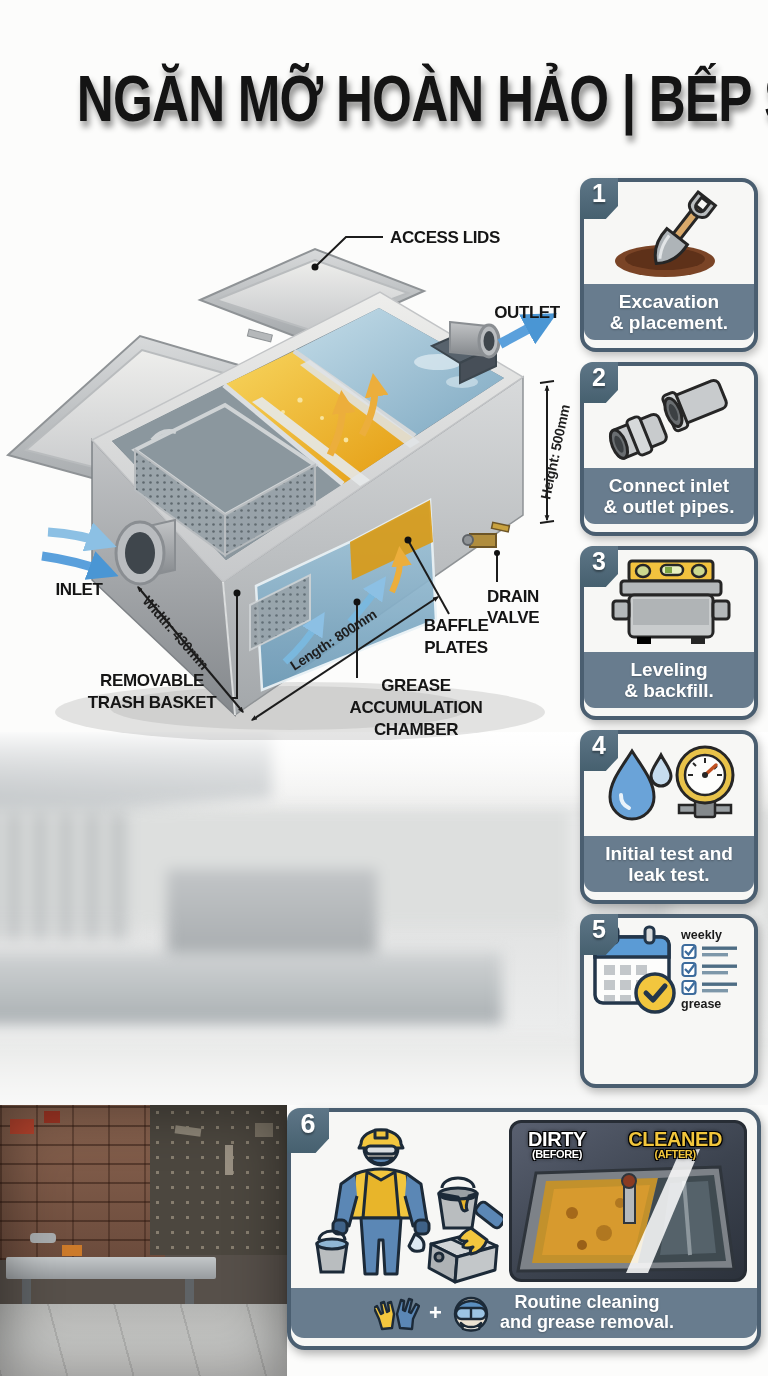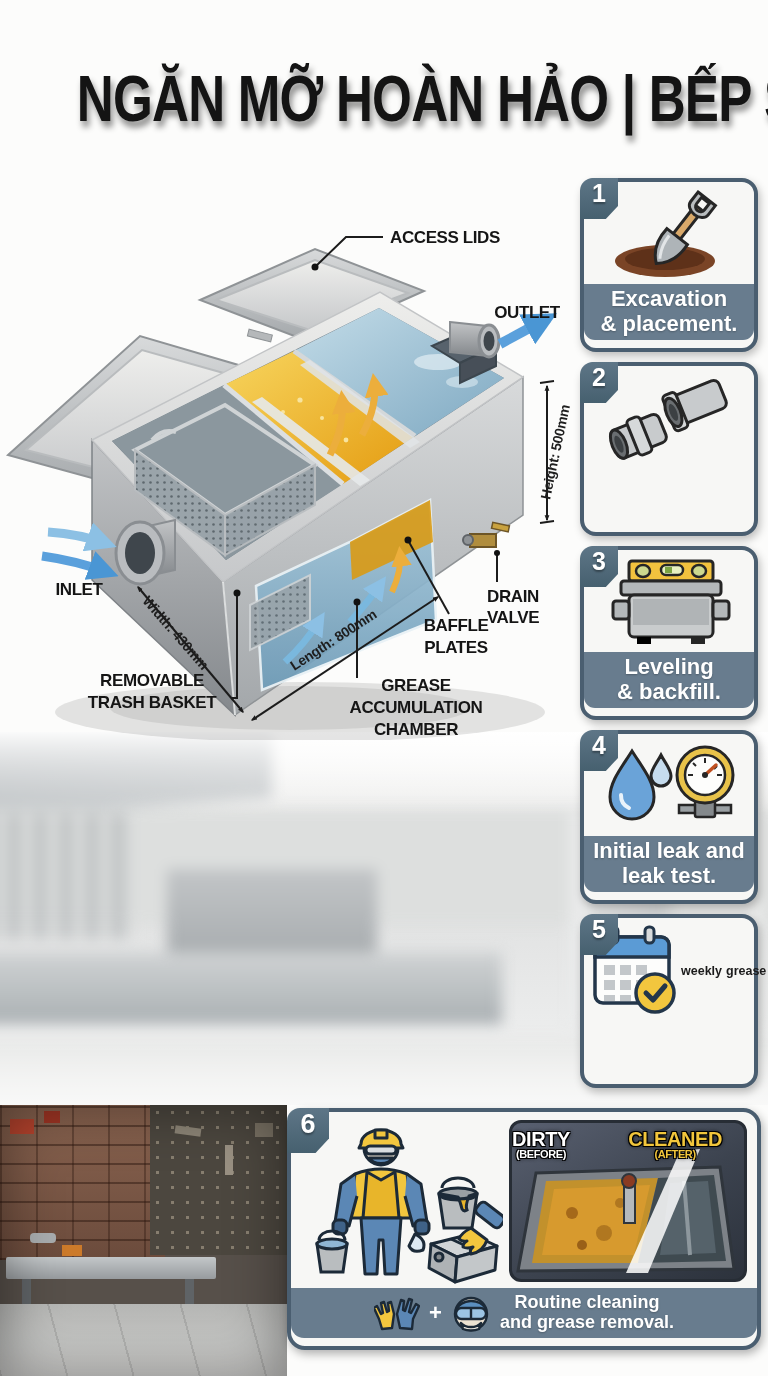--- a/index.html
+++ b/index.html
@@ -47,24 +47,24 @@
     border-radius:13px 0 0 0;
     display:flex;align-items:flex-start;justify-content:center;
     color:#fff;font-size:25px;font-weight:800;padding-top:1px;
     text-shadow:0 2px 2px rgba(0,0,0,.35);
   }
   .icon-area{height:102px;display:flex;align-items:center;justify-content:center;}
   .card-footer{
     height:56px;background:linear-gradient(180deg,#6d8193,#60748 6);
     background:#687c8e;color:#fff;border-radius:0 0 11px 11px;
     display:flex;flex-direction:column;align-items:center;justify-content:center;
-    font-size:22px;font-weight:600;line-height:1.12;text-align:center;
+    font-size:19px;font-weight:600;line-height:1.12;text-align:center;
     text-shadow:0 1px 2px rgba(0,0,0,.25);
   }
-  .check-col{display:flex;flex-direction:row;align-items:flex-end;gap:1px;width:66px;}
+  .check-col{display:flex;flex-direction:column;align-items:flex-start;gap:1px;width:66px;}
   .check-col .small-lbl{font-size:12.5px;font-weight:bold;color:#1b1b1b;}
   
   .workshop{position:absolute;left:0;top:1105px;width:287px;height:271px;overflow:hidden;background:#57504a;}
   .w-brick{position:absolute;left:0;top:0;width:165px;height:155px;
     background-image:
       repeating-linear-gradient(0deg,rgba(40,20,12,.45) 0 2px,rgba(0,0,0,0) 2px 19px),
       repeating-linear-gradient(90deg,rgba(40,20,12,.35) 0 2px,rgba(0,0,0,0) 2px 36px),
       linear-gradient(180deg,#8a6450,#6b4b3c);}
   .w-peg{position:absolute;left:150px;top:0;width:137px;height:150px;background:#4c473f;
     background-image:radial-gradient(rgba(205,192,168,.45) 1.5px,rgba(0,0,0,0) 2px);background-size:15px 15px;}
@@ -93,21 +93,21 @@
   .c6-body{display:flex;height:176px;}
   .c6-icons{width:212px;display:flex;align-items:center;justify-content:center;padding-left:6px;}
   .ba-panel{
     position:relative;width:232px;height:156px;margin:8px 6px 0 0;
     border:3px solid #272d35;border-radius:12px;overflow:hidden;
     background:linear-gradient(150deg,#596070,#3c434f 55%,#2c323c);
   }
   .ba-label{position:absolute;top:6px;text-align:center;font-weight:800;line-height:1.02;letter-spacing:-.4px;}
   .ba-label .t{font-size:20px;display:block;}
   .ba-label .s{font-size:11px;display:block;}
-  .ba-dirty{left:0;color:#fff;
+  .ba-dirty{left:16px;color:#fff;
     text-shadow:1px 1px 0 #000,-1px 1px 0 #000,1px -1px 0 #000,-1px -1px 0 #000,0 0 4px #000;}
   .ba-clean{right:22px;color:#f2c63c;
     text-shadow:1px 1px 0 #000,-1px 1px 0 #000,1px -1px 0 #000,-1px -1px 0 #000,0 0 4px #000;}
   .c6-footer{
     height:50px;background:#687c8e;border-radius:0 0 13px 13px;
     display:flex;align-items:center;justify-content:center;gap:9px;
     color:#fff;
   }
   .c6-footer .plus{font-size:22px;font-weight:800;}
   .c6-caption{font-size:18px;font-weight:600;line-height:1.1;text-align:center;text-shadow:0 1px 2px rgba(0,0,0,.25);}
@@ -348,20 +348,24 @@
         <ellipse cx="67" cy="31" rx="3.5" ry="9" fill="#3c4043"></ellipse>
       </g>
       <g transform="rotate(-22 35 64)">
         <rect x="8" y="50" width="52" height="30" rx="6" fill="#c8cbcd" stroke="#262626" stroke-width="3"></rect>
         <rect x="28" y="46" width="14" height="38" rx="4" fill="#d6d9da" stroke="#262626" stroke-width="3"></rect>
         <ellipse cx="13" cy="65" rx="7" ry="15" fill="#6a6e71" stroke="#262626" stroke-width="3"></ellipse>
         <ellipse cx="13" cy="65" rx="3.5" ry="9" fill="#3c4043"></ellipse>
       </g>
     </svg>
   </div>
+  <div class="card-footer">
+    <div>Connect inlet</div>
+      <div>&amp; outlet pipes.</div>
+  </div>
 </div>
 
 <div class="card" style="top:546px">
   <div class="badge">
       <span>3</span>
     </div>
   <div class="icon-area">
     <svg width="140" height="96" viewBox="0 0 140 96">
       <rect x="30" y="8" width="84" height="20" rx="3" fill="#f2c23e" stroke="#262626" stroke-width="3"></rect>
       <ellipse cx="44" cy="18" rx="7" ry="6" fill="#cdd98e" stroke="#262626" stroke-width="2.5"></ellipse>
@@ -401,21 +405,21 @@
           <line x1="89" y1="38" x2="94" y2="38"></line>
         <line x1="118" y1="38" x2="123" y2="38"></line>
           <line x1="94" y1="26" x2="97" y2="29"></line>
         <line x1="118" y1="29" x2="115" y2="32"></line>
       </g>
       <line x1="106" y1="38" x2="117" y2="28" stroke="#c05020" stroke-width="3.5" stroke-linecap="round"></line>
       <circle cx="106" cy="38" r="3" fill="#262626"></circle>
     </svg>
   </div>
   <div class="card-footer">
-    <div>Initial leak and</div>
+    <div>Initial test and</div>
       <div>leak test.</div>
   </div>
 </div>
 
 <div class="card" style="top:914px">
   <div class="badge">
       <span>5</span>
     </div>
   <div class="icon-area" style="gap:2px;padding:0 4px;">
     <svg width="88" height="96" viewBox="0 0 88 96">

